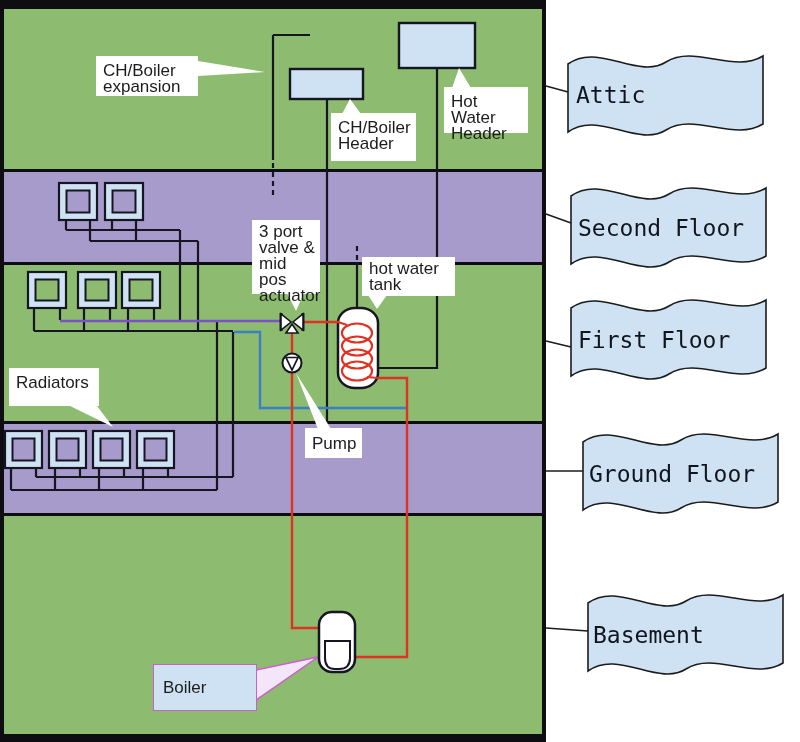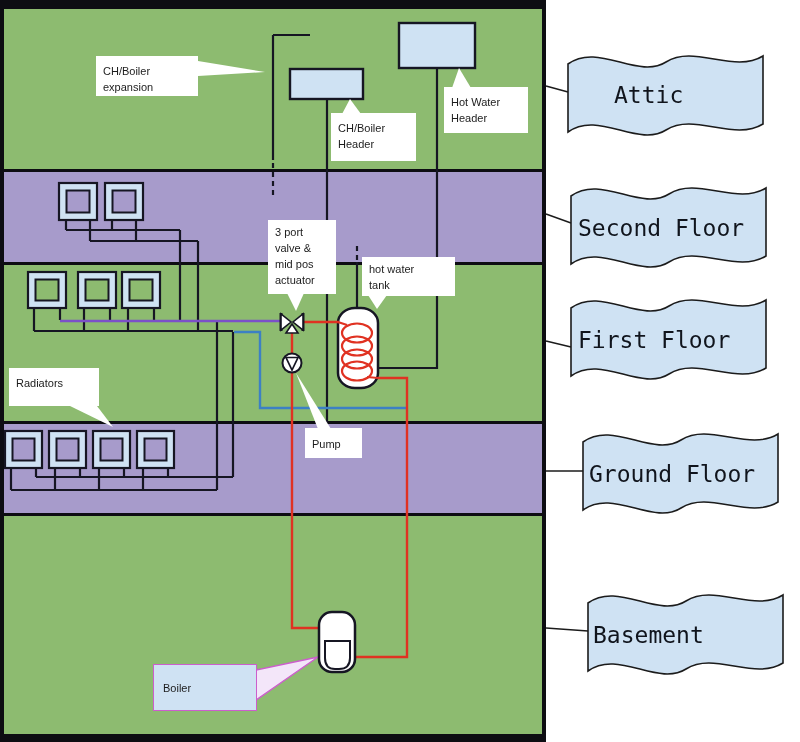--- a/index.html
+++ b/index.html
@@ -8,21 +8,21 @@
     width:800px;height:742px;
     background:#ffffff;
     overflow:hidden;
     font-family:"Liberation Sans", sans-serif;
   }
   .stage svg{position:absolute;left:0;top:0;}
   .callout{
     position:absolute;
     background:#ffffff;
     color:#1c1c1c;
-    font-size:11px;
+    font-size:17px;
     line-height:16px;
     white-space:pre-line;
     padding:7px 4px 2px 7px;
     box-sizing:border-box;
     z-index:2;
   }
   .callout.boiler{
     background:#cfe2f3;
     border:1.5px solid #cc5ecc;
     display:flex;align-items:center;
@@ -193,33 +193,33 @@
 
 <div class="callout" style="left:96px;top:56px;width:102px;height:40px;">CH/Boiler
 expansion</div>
 
 <div class="callout" style="left:331px;top:113px;width:85px;height:48px;">CH/Boiler
 Header</div>
 
 <div class="callout" style="left:444px;top:87px;width:84px;height:46px;">Hot Water
 Header</div>
 
-<div class="callout" style="left:268px;top:220px;width:68px;height:74px;padding-top:4px;">3 port
+<div class="callout" style="left:252px;top:220px;width:68px;height:74px;padding-top:4px;">3 port
 valve &amp;
 mid pos
 actuator</div>
 
 <div class="callout" style="left:362px;top:257px;width:93px;height:39px;padding-top:4px;">hot water
 tank</div>
 
 <div class="callout" style="left:9px;top:368px;width:90px;height:38px;">Radiators</div>
 
 <div class="callout" style="left:305px;top:428px;width:57px;height:30px;padding-top:8px;">Pump</div>
 
 <div class="callout boiler" style="left:153px;top:664px;width:104px;height:47px;">Boiler</div>
 
-<div class="flag-label" style="left:576px;top:82px;margin-left:38px;">Attic</div>
+<div class="flag-label" style="left:576px;top:82px;">Attic</div>
 <div class="flag-label" style="left:578px;top:327px;">First Floor</div>
 <div class="flag-label" style="left:578px;top:215px;">Second Floor</div>
 <div class="flag-label" style="left:593px;top:622px;">Basement</div>
 <div class="flag-label" style="left:589px;top:461px;">Ground Floor</div>
 
 </div>
 
 </body></html>

